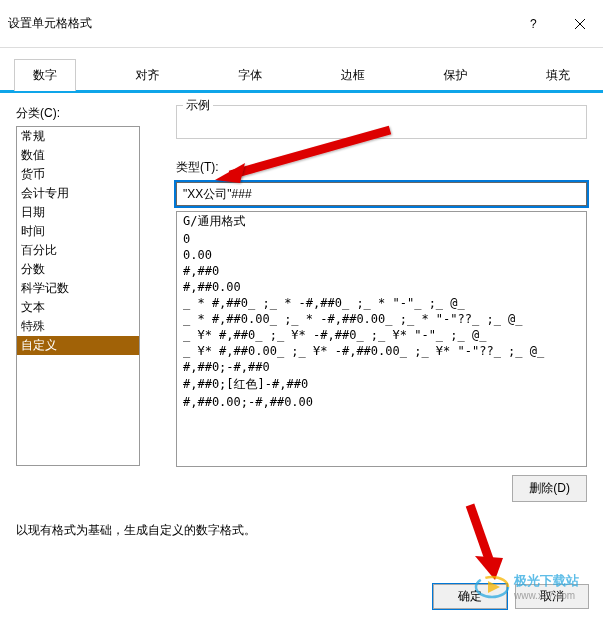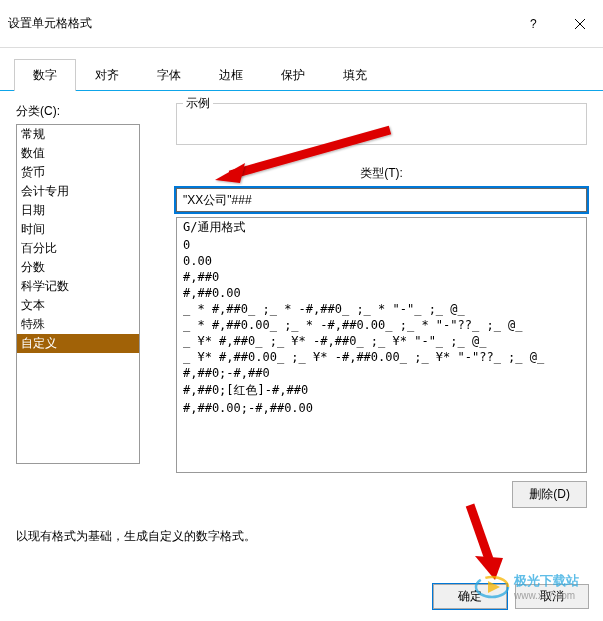--- a/index.html
+++ b/index.html
@@ -1,31 +1,31 @@
 <!DOCTYPE html>
 <html><head>
 <meta charset="utf-8">
 <style>
 * { box-sizing: border-box; margin: 0; padding: 0; }
 body { font-family: "Microsoft YaHei", Arial, sans-serif; font-size: 12px; background: #fff; width: 603px; height: 621px; overflow: hidden; position: relative; }
 .titlebar { display: flex; align-items: center; height: 48px; padding: 0 0 0 8px; border-bottom: 1px solid #ddd; }
 .title { flex: 1; font-size: 12px; }
 .winbtn { width: 46px; height: 32px; display: flex; align-items: center; justify-content: center; cursor: pointer; }
-.tabs { display: flex; padding: 10px 14px 0 14px; border-bottom: 1px solid #0ea5e9; }
+.tabs { display: flex; padding: 10px 14px 0 14px; border-bottom: 3px solid #0ea5e9; justify-content: space-between; }
 .tab { padding: 7px 18px; font-size: 12px; cursor: pointer; border: 1px solid transparent; border-bottom: none; position: relative; top: 1px; }
 .tab.active { border-color: #ccc; background: #fff; }
 .content { padding: 12px 16px 0 16px; display: flex; gap: 12px; }
 .left { width: 148px; }
 .label-c { margin-bottom: 4px; display: block; }
 .catlist { width: 124px; height: 340px; border: 1px solid #999; background: #fff; overflow: auto; }
 .catlist .item { padding: 1px 4px; font-size: 12px; cursor: pointer; }
 .catlist .item.selected { background: #a16207; color: #fff; }
 .right { flex: 1; }
-.group-label { margin-bottom: 6px; display: block; font-size: 12px; text-align: center; }
-.sample-box { border: 1px solid #ccc; height: 42px; margin-bottom: 20px; padding: 10px 8px 8px 8px; position: relative; }
+.group-label { margin-bottom: 6px; display: block; font-size: 12px; }
+.sample-box { border: 1px solid #ccc; height: 34px; margin-bottom: 20px; padding: 10px 8px 8px 8px; position: relative; }
 .sample-legend { position: absolute; top: -9px; left: 6px; background: #fff; padding: 0 3px; font-size: 12px; }
 .type-input { width: 100%; height: 24px; border: 1px solid #666; outline: 2px solid #0078d7; padding: 2px 6px; font-size: 12px; margin-bottom: 5px; font-family: inherit; }
 .type-list { width: 100%; height: 256px; border: 1px solid #999; overflow-y: scroll; overflow-x: hidden; }
 .type-list .type-item { padding: 1px 6px; font-size: 12px; font-family: "SimSun", "Microsoft YaHei", monospace; white-space: nowrap; cursor: pointer; }
 .del-row { text-align: right; margin-top: 8px; }
 .btn { border: 1px solid #aaa; background: #f0f0f0; padding: 4px 16px; font-size: 12px; cursor: pointer; font-family: inherit; }
 .hint { margin: 20px 16px 0 16px; font-size: 12px; }
 .footer { position: absolute; bottom: 12px; right: 14px; display: flex; gap: 8px; }
 .footer .btn { padding: 3px 24px; }
 .btn.primary { outline: 1px solid #0078d7; }

